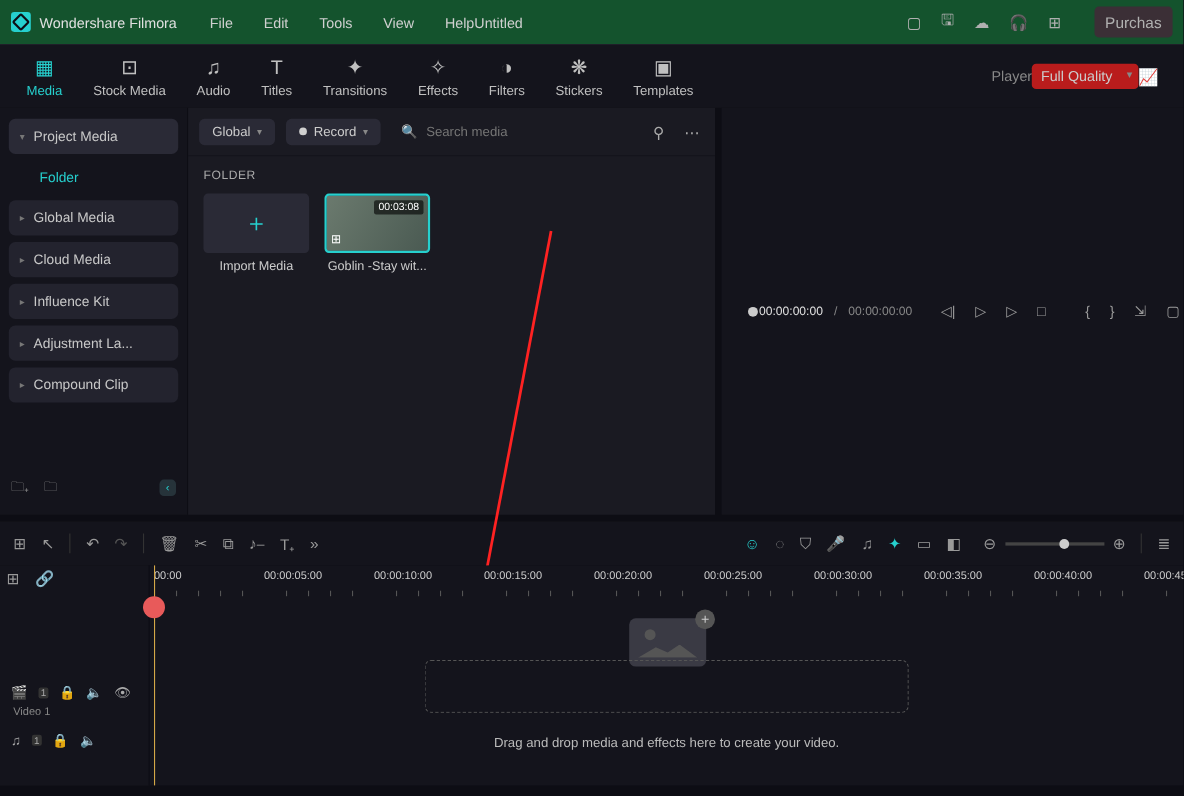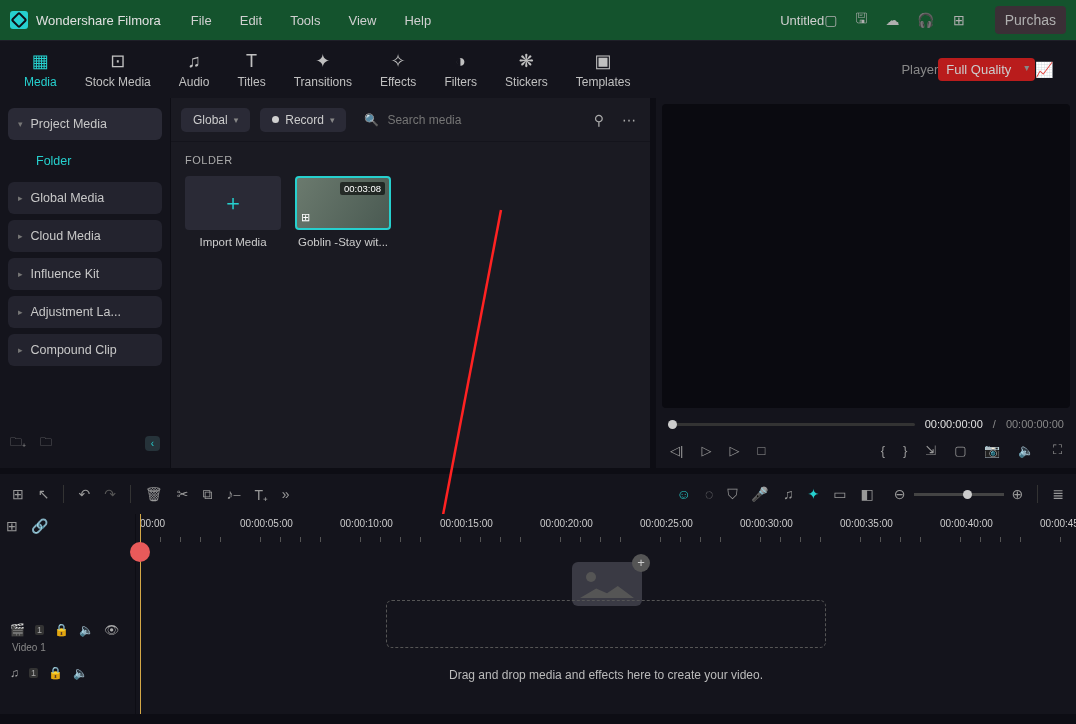--- a/index.html
+++ b/index.html
@@ -5,21 +5,21 @@
 * { box-sizing: border-box; margin: 0; padding: 0; font-family: -apple-system, "Segoe UI", sans-serif; }
 body { background: #0d0d14; color: #d0d0d0; width: 1076px; height: 724px; overflow: hidden; font-size: 12px; }
 
 
 .titlebar { height: 40px; background: #14532d; display: flex; align-items: center; padding: 0 10px; }
 .logo { width: 18px; height: 18px; background: #26d0ce; border-radius: 3px; margin-right: 8px; position: relative; }
 .logo::after { content:""; position:absolute; inset:3px; border: 2px solid #0d0d14; border-radius:2px; transform: rotate(45deg); }
 .app-name { font-size: 13px; color: #e0e0e0; margin-right: 30px; }
 .menus { display: flex; gap: 28px; }
 .menus span { font-size: 13px; color: #d0d0d0; cursor: pointer; }
-.doc-title { flex: 1; text-align: right; font-size: 13px; color: #d0d0d0; }
+.doc-title { flex: 1; text-align: left; font-size: 13px; color: #d0d0d0; }
 .tb-icons { display: flex; gap: 18px; align-items: center; }
 .tb-icons span { color: #b0b0b0; font-size: 14px; cursor: pointer; }
 .purchase { background: #3b2f36; color: #ff7a8a; padding: 6px 10px; border-radius: 4px; margin-left: 12px; font-size: 12px; }
 
 
 .ribbon { height: 58px; background: #14141c; display: flex; padding: 0 10px; border-top: 1px solid #1f1f28; }
 .ribbon-left { display: flex; gap: 0; }
 .ribbon-item { display: flex; flex-direction: column; align-items: center; justify-content: center; padding: 0 14px; cursor: pointer; color: #c0c0c0; font-size: 12px; gap: 3px; }
 .ribbon-item.active { color: #26d0ce; }
 .ribbon-item .ic { font-size: 18px; }
@@ -50,21 +50,21 @@
 .content-body { padding: 12px 14px; }
 .folder-label { font-size: 11px; color: #aaa; margin-bottom: 10px; letter-spacing: 0.5px; }
 .thumbs { display: flex; gap: 14px; }
 .card { width: 96px; }
 .thumb { width: 96px; height: 54px; background: #2a2a36; border-radius: 4px; display: flex; align-items: center; justify-content: center; color: #26d0ce; font-size: 22px; position: relative; }
 .thumb.sel { border: 2px solid #26d0ce; background: linear-gradient(120deg, #6b7a6e, #4a5a52); }
 .thumb .dur { position: absolute; top: 4px; right: 4px; background: rgba(0,0,0,0.6); padding: 1px 4px; font-size: 9.5px; color: #fff; border-radius: 2px; }
 .thumb .sceneic { position: absolute; bottom: 4px; left: 4px; color: #fff; font-size: 11px; }
 .card-label { font-size: 11.5px; color: #ccc; margin-top: 6px; text-align: center; white-space: nowrap; overflow: hidden; text-overflow: ellipsis; }
 
-.preview { width: 420px; background: #14141c; margin-left: 6px; display: flex; flex-direction: column; }
+.preview { width: 420px; background: #14141c; margin-left: 6px; display: flex; }
 .preview-video { flex: 1; background: #0a0a10; margin: 6px; border-radius: 4px; }
 .preview-progress { display: flex; align-items: center; gap: 10px; padding: 4px 12px; }
 .pbar { flex: 1; height: 3px; background: #333; border-radius: 2px; position: relative; }
 .pbar::before { content:""; position:absolute; left:0; top:-3px; width:9px; height:9px; background:#ccc; border-radius:50%; }
 .ptime { font-size: 11px; color: #888; }
 .ptime.cur { color: #e0e0e0; }
 .preview-ctrl { display: flex; align-items: center; gap: 18px; padding: 8px 14px 10px; color: #999; font-size: 13px; }
 .preview-ctrl .sp { flex: 1; }
 
 

